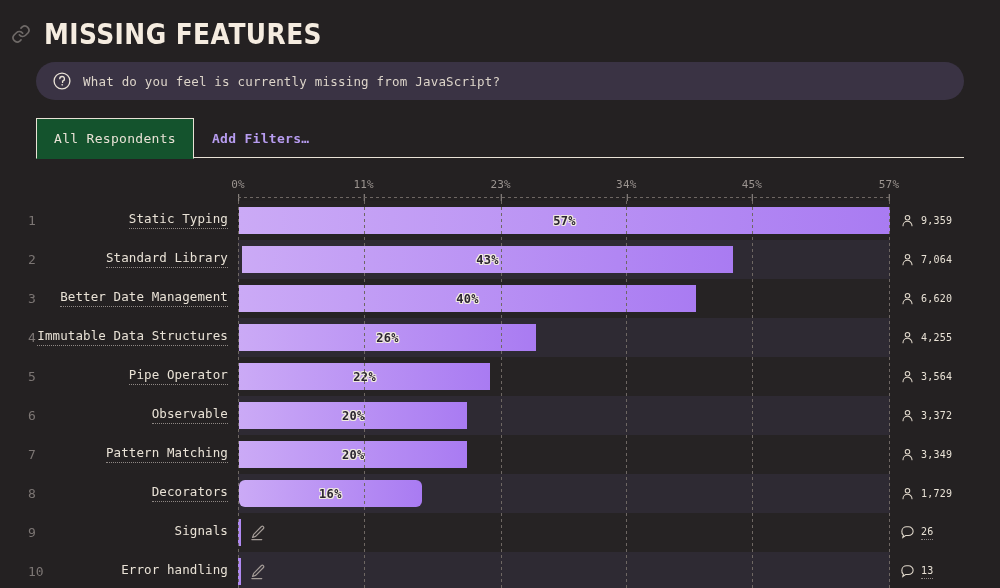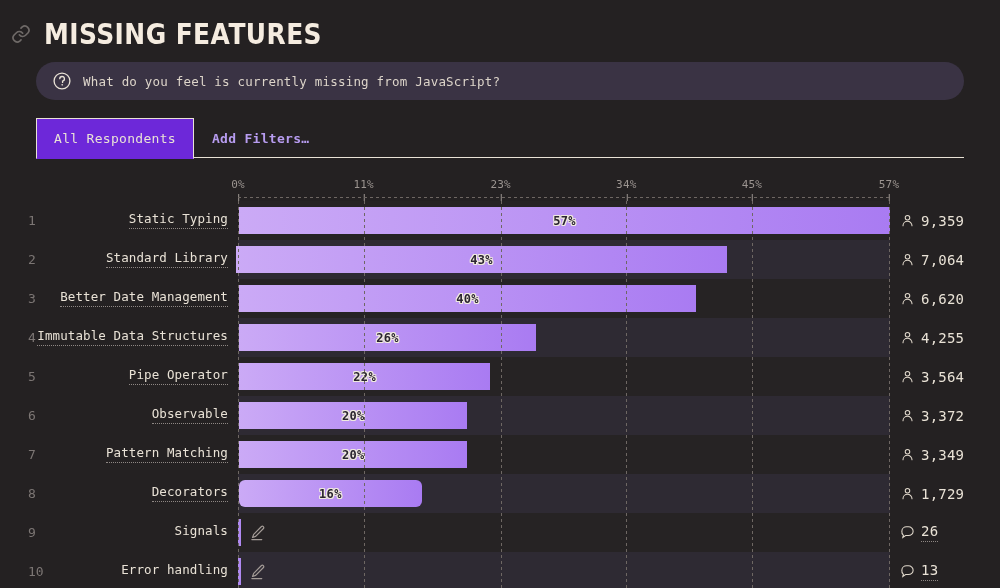--- a/index.html
+++ b/index.html
@@ -44,21 +44,21 @@
     font-size: 13px; letter-spacing: 0.3px; white-space: nowrap;
   }
   .tab.active {
     padding: 0 17px;
     color: #e9e2d6;
     border-top: 1px solid #e9e2d6;
     border-left: 1px solid #e9e2d6;
     border-right: 1px solid #e9e2d6;
     border-bottom: 1px solid transparent;
     margin-bottom: -1px;
-    background: #6d28d9;
+    background: #14532d;
   }
   .tab.filters {
     padding: 0 18px;
     color: #b79cf0; font-weight: 700;
   }
   .tabs-rule {
     position: absolute; left: 0; right: 0; bottom: 0; height: 1px; background: #e9e2d6;
     z-index: -1;
   }
 
@@ -117,21 +117,21 @@
   .gridline {
     position: absolute; top: 0; bottom: 0; width: 1px;
     background-image: linear-gradient(to bottom, #6e6763 0 3px, transparent 3px 6px);
     background-size: 1px 6px;
   }
   .grid-layer { position: absolute; left:0; right:0; top:23px; pointer-events:none; }
 
   .count {
     position: absolute; left: 900px; top: 0; height: 39px; width: 96px;
     display: flex; align-items: center; gap: 6px;
-    font-size: 14px; color: #e9e2d6;
+    font-size: 10px; color: #e9e2d6;
   }
   .count .ic { width: 15px; height: 15px; flex:0 0 15px; color:#e2dacd; }
   .count .ic svg { width:15px; height:15px; display:block; }
   .count .n { letter-spacing: 0.2px; }
   .count.dotted .n { border-bottom: 1px dotted #8e8784; padding-bottom: 2px; }
   .count.dotted .ic { margin-bottom: 2px; }
 </style>
 </head>
 <body>
 
@@ -211,21 +211,21 @@
             </span>
             <span class="n">9,359</span>
           </div>
         </div>
         <div class="row alt">
           <div class="band" style="left: 238px; right: 110px;"></div>
           <div class="rank">2</div>
           <div class="rowlabel">
             <span class="u">Standard Library</span>
           </div>
-          <div class="bar" style="left: 236px; width: 491.105px;">
+          <div class="bar" style="left: 242px; width: 491.105px;">
             <span class="pct">43%</span>
           </div>
           <div class="count">
             <span class="ic">
               <svg viewBox="0 0 24 24" fill="none" stroke="currentColor" stroke-width="1.7" stroke-linecap="round">
                 <circle cx="12" cy="7.5" r="3.6"></circle>
                 <path d="M4.8 20.5a7.2 7.2 0 0 1 14.4 0"></path>
               </svg>
             </span>
             <span class="n">7,064</span>

